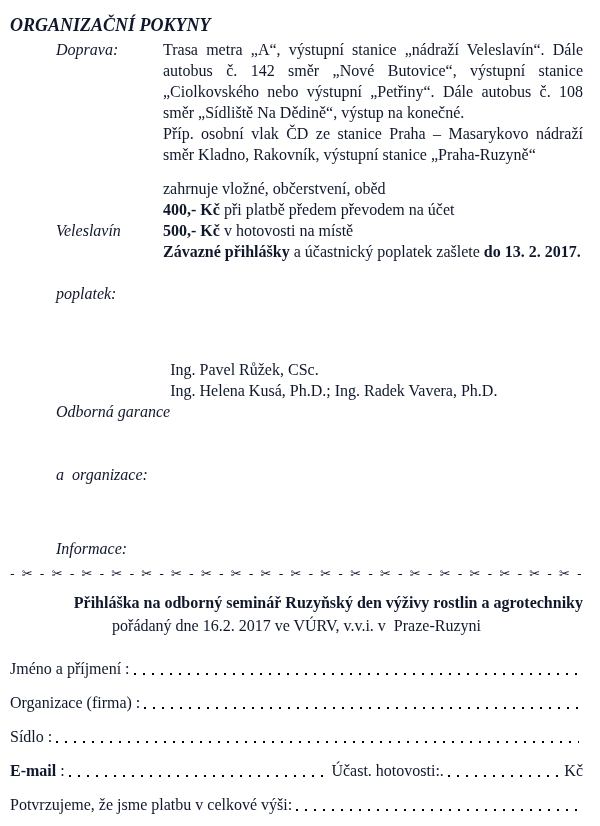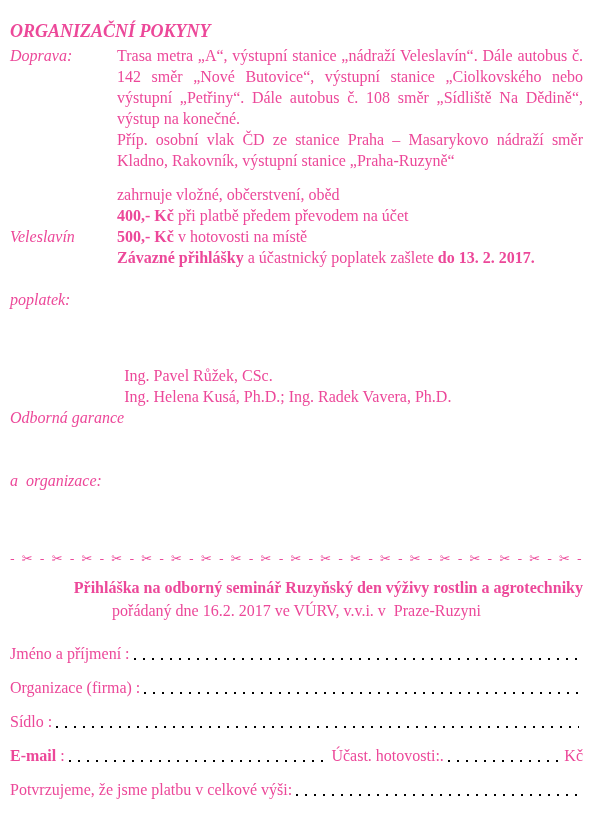--- a/index.html
+++ b/index.html
@@ -1,28 +1,28 @@
 <!DOCTYPE html>
 <html><head>
 <meta charset="utf-8">
 <style>
   html,body { margin:0; padding:0; background:#ffffff; }
   .page {
     width:593px; height:826px; box-sizing:border-box;
-    padding:20px 10px 0 10px;
+    padding:14px 10px 0 10px;
     font-family:"Liberation Serif","DejaVu Serif",serif;
-    font-size:16px; line-height:21px; color:#ec4899;
+    font-size:16px; line-height:21px; color:#0f172a;
     overflow:hidden; background:#fff;
   }
   h1.doc-title {
     font-size:18px; font-style:italic; font-weight:bold;
     margin:0 0 3px 0; line-height:22px;
   }
   .row { display:flex; }
-  .label { flex:0 0 107px; font-style:italic; white-space:pre; }
+  .label { flex:0 0 107px; font-style:italic; white-space:pre;margin-left:46px; }
   .content { flex:1; }
   .content p { margin:0; }
   .just { text-align:justify; }
   .mb-lg { margin-bottom:13px; }
   .mb-md { margin-bottom:11px; }
   .mb-sm { margin-bottom:6px; }
   b { font-weight:bold; }
   .cutline {
     font-family:"DejaVu Sans",sans-serif;
     font-size:13px; line-height:18px; text-align:center;
@@ -75,20 +75,21 @@
       <div>Odborná garance</div>
       <div>a  organizace:</div>
     </div>
     <div class="content">
       <div>Ing. Pavel Růžek, CSc.</div>
       <div>Ing. Helena Kusá, Ph.D.; Ing. Radek Vavera, Ph.D.</div>
     </div>
   </div>
 
   <div class="row mb-sm">
+    <div class="label">Informace:</div>
   </div>
 
   <div class="cutline">- ✂ - ✂ - ✂ - ✂ - ✂ - ✂ - ✂ - ✂ - ✂ - ✂ - ✂ - ✂ - ✂ - ✂ - ✂ - ✂ - ✂ - ✂ - ✂ -</div>
 
   <div class="app-title">Přihláška na odborný seminář Ruzyňský den výživy rostlin a agrotechniky</div>
   <div class="app-subtitle">pořádaný dne 16.2. 2017 ve VÚRV, v.v.i. v  Praze-Ruzyni</div>
 
   <div class="frow first">
     <span>Jméno a příjmení :</span>
     <span class="dots"></span>

